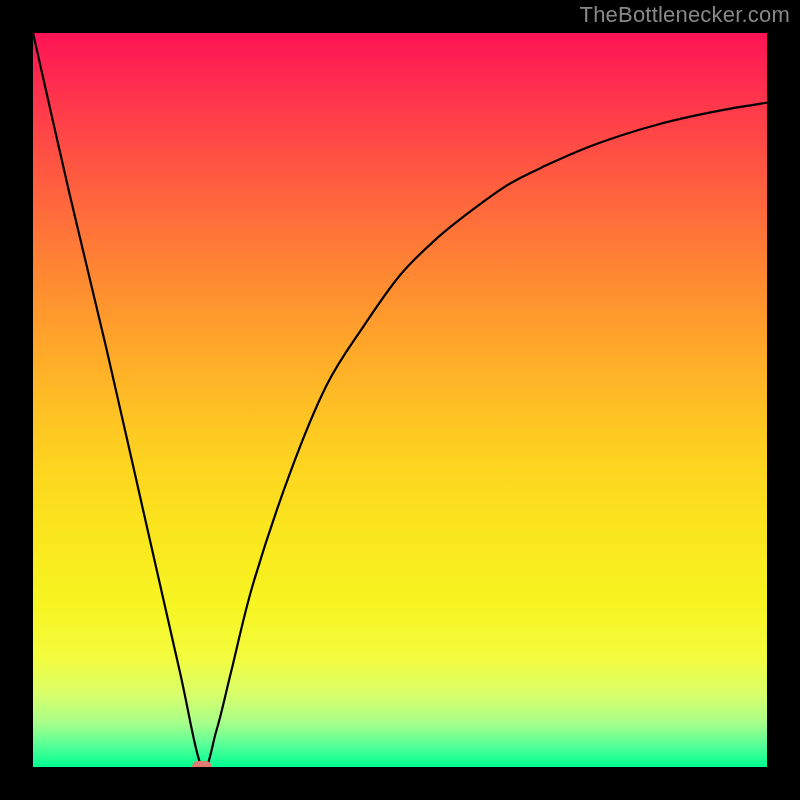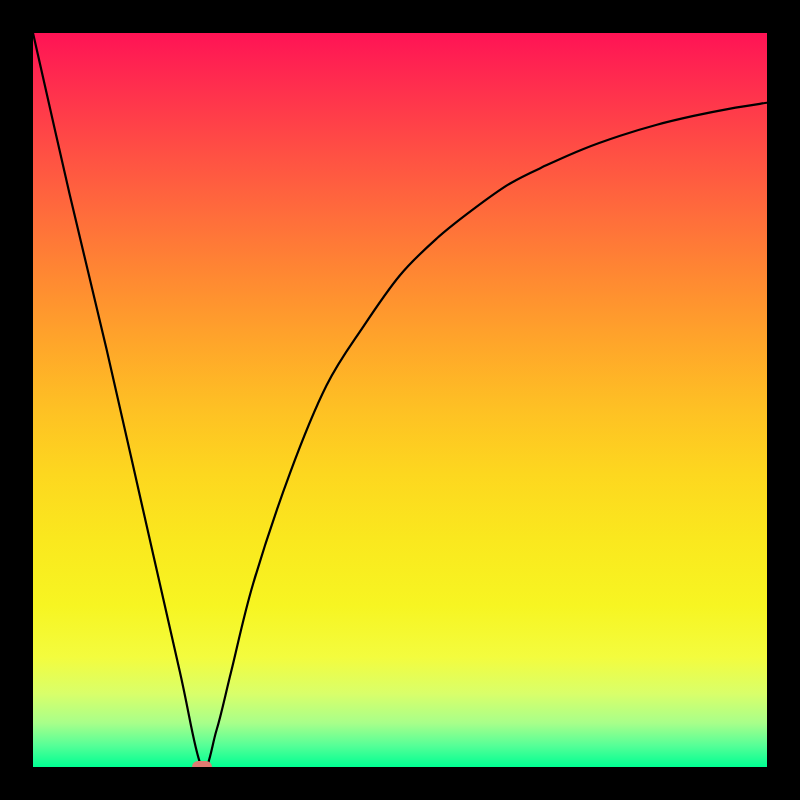--- a/index.html
+++ b/index.html
@@ -74,20 +74,21 @@
     background: #e07b72;
     border-radius: 6px;
     z-index: 11;
     transform: translate(-50%, -50%);
   }
 </style>
 </head>
 <body>
 
 <div class="frame">
+  <div class="watermark">TheBottlenecker.com</div>
 
   <div class="plot-area">
     <div class="gradient-bg"></div>
 
     <svg class="curve" viewBox="0 0 734 734" preserveAspectRatio="none">
       <path id="curve-path" d="M 0.00 0.00 C 6.12 26.91, 24.47 108.88, 36.70 161.48 C 48.93 214.08, 61.17 263.02, 73.40 315.62 C 85.63 368.22, 97.87 423.27, 110.10 477.10 C 122.33 530.93, 137.01 595.76, 146.80 638.58 C 156.59 681.40, 162.70 724.21, 168.82 734.00 C 174.94 743.79, 178.61 713.20, 183.50 697.30 C 188.39 681.40, 192.06 663.05, 198.18 638.58 C 204.30 614.11, 210.41 583.53, 220.20 550.50 C 229.99 517.47, 244.67 473.43, 256.90 440.40 C 269.13 407.37, 281.37 376.79, 293.60 352.32 C 305.83 327.85, 318.07 311.95, 330.30 293.60 C 342.53 275.25, 354.77 256.90, 367.00 242.22 C 379.23 227.54, 391.47 216.53, 403.70 205.52 C 415.93 194.51, 428.17 185.33, 440.40 176.16 C 452.63 166.98, 464.87 157.81, 477.10 150.47 C 489.33 143.13, 501.57 137.87, 513.80 132.12 C 526.03 126.37, 538.27 120.87, 550.50 115.97 C 562.73 111.08, 574.97 106.80, 587.20 102.76 C 599.43 98.72, 611.67 95.05, 623.90 91.75 C 636.13 88.45, 648.37 85.63, 660.60 82.94 C 672.83 80.25, 685.07 77.80, 697.30 75.60 C 709.53 73.40, 727.88 70.71, 734.00 69.73" fill="none" stroke="#000" stroke-width="2.2" stroke-linejoin="round" stroke-linecap="round"></path>
     </svg>
 
     <div class="marker" id="min-marker" style="left: 168.82px; top: 734px; background: rgb(224, 123, 114);"></div>
   </div>

